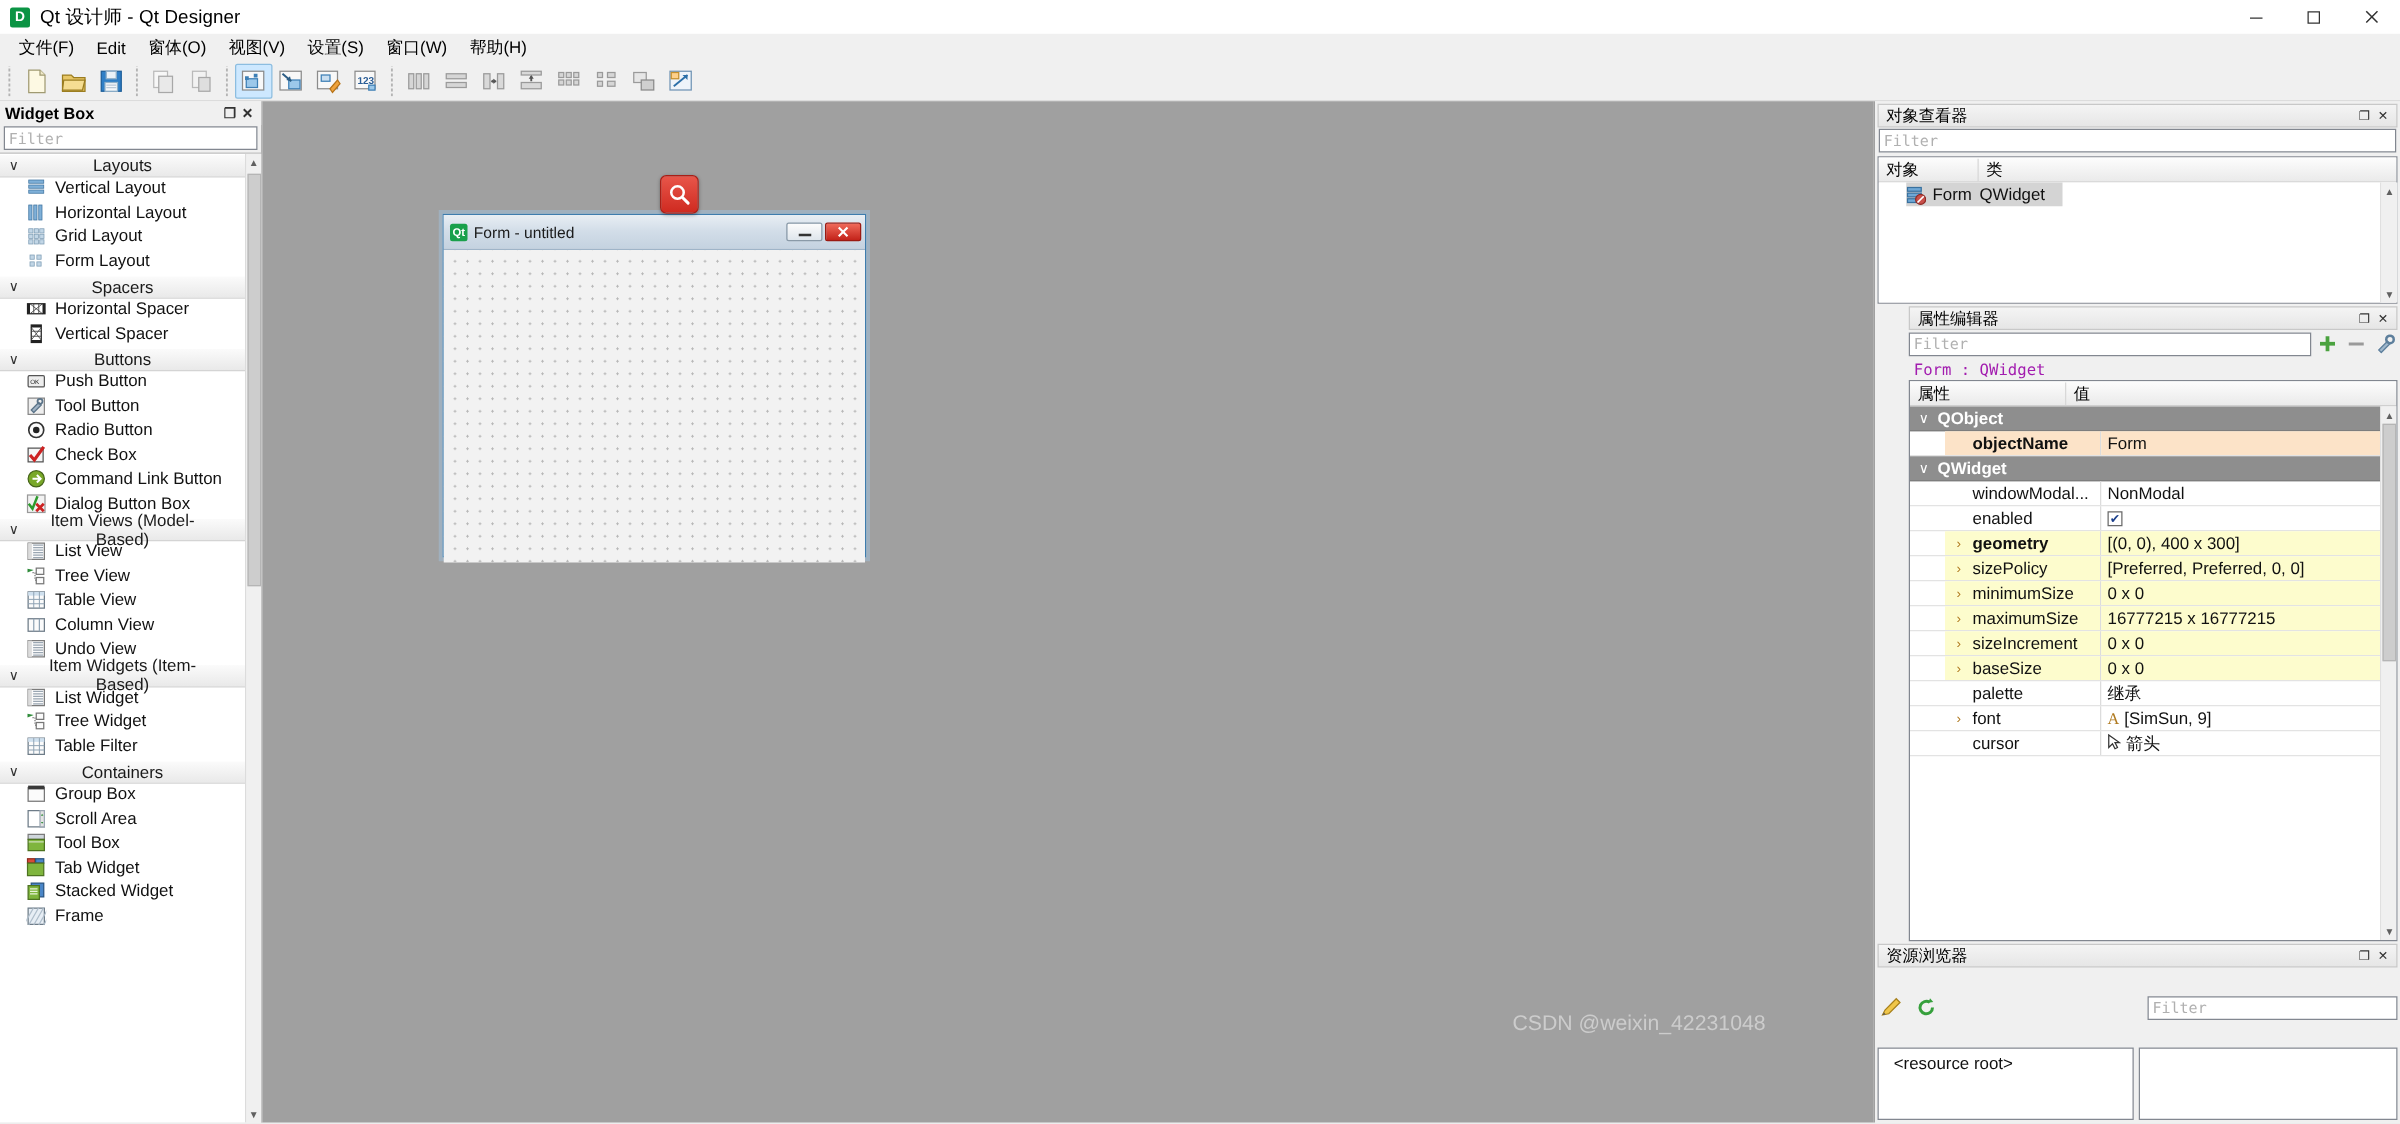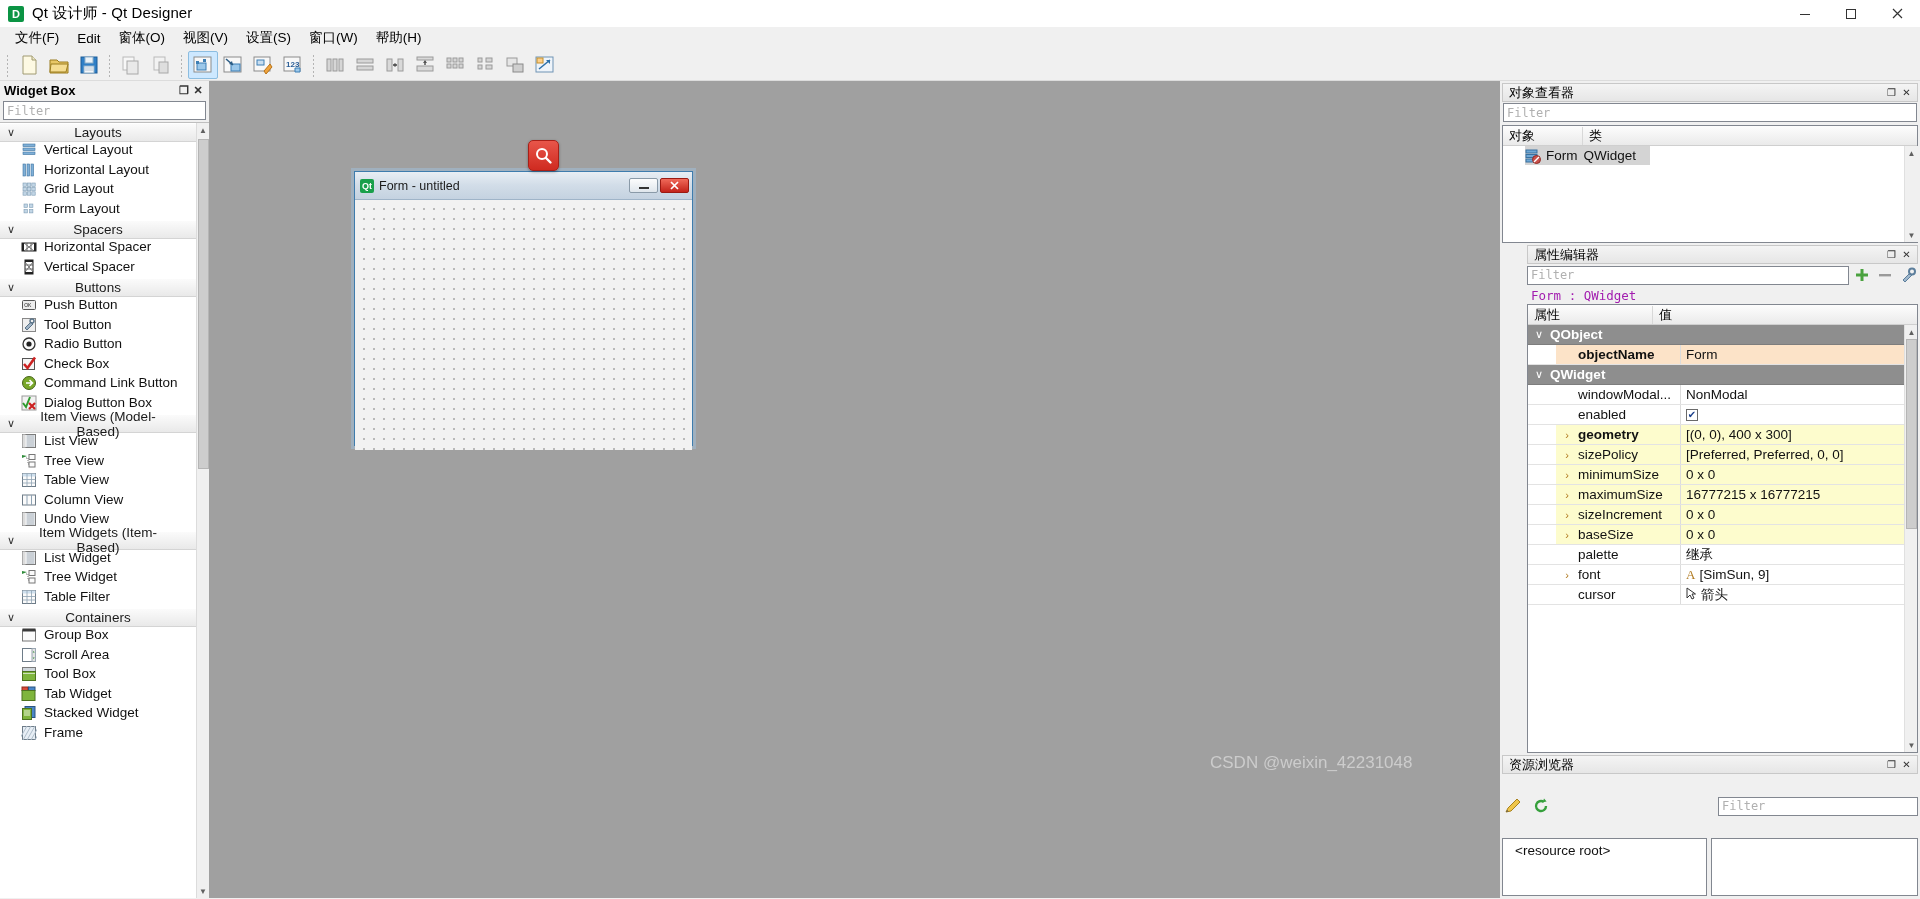--- a/index.html
+++ b/index.html
@@ -766,21 +766,21 @@
         <div class="form-canvas" style="height:calc(100% - 23px);"></div>
       </div>
 
       <div class="search-badge" style="left:318px; top:59px;">
         <svg width="19" height="19" viewBox="0 0 19 19">
           <circle cx="8" cy="8" r="5" fill="none" stroke="#fff" stroke-width="2"></circle>
           <path d="M12 12 L16.5 16.5" stroke="#fff" stroke-width="2.4" stroke-linecap="round"></path>
         </svg>
       </div>
 
-      <div class="watermark" style="left:1000px; top:672px;">CSDN @weixin_42231048</div>
+      <div class="watermark" style="left:1000px; top:728px;">CSDN @weixin_42231048</div>
     </div>
 
     <div class="dock-right">
 
       <div class="dock-head">
         <span class="dh-label">对象查看器</span>
         <span class="dh-btn">❐</span>
         <span class="dh-btn">✕</span>
       </div>
       <div class="filter-box">

